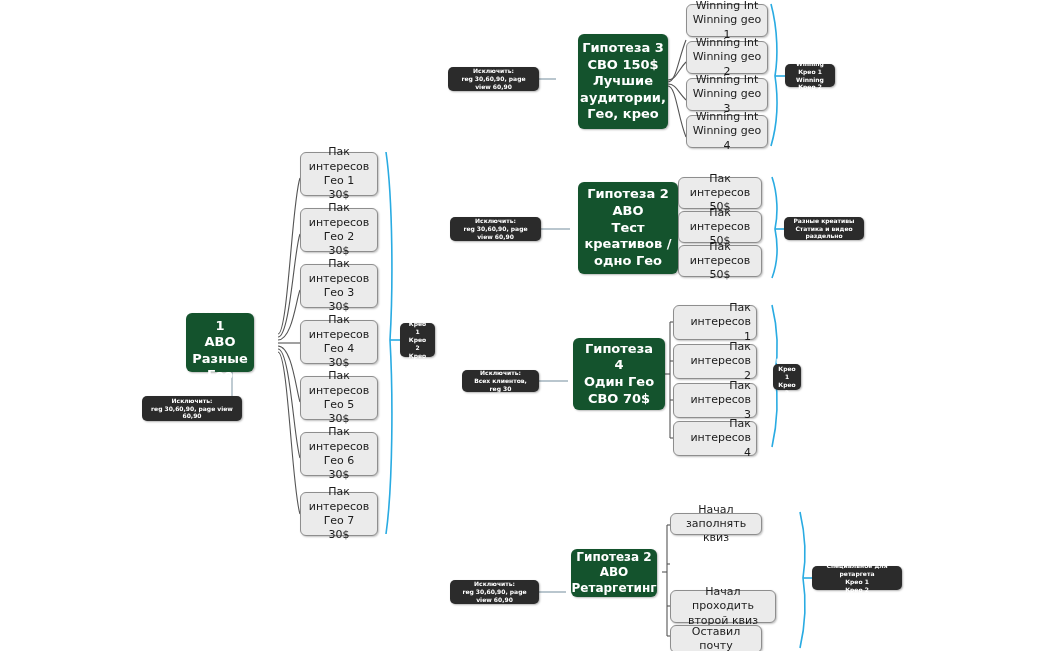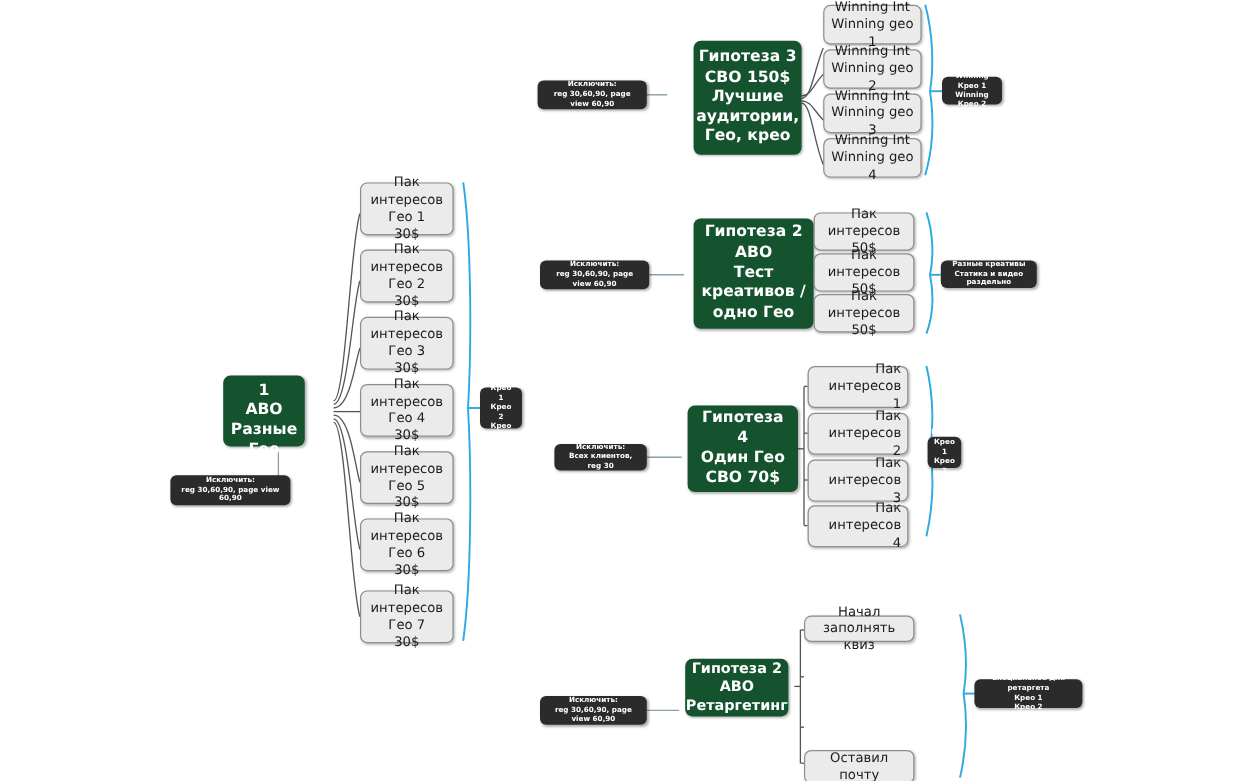--- a/index.html
+++ b/index.html
@@ -250,20 +250,22 @@
   <div class="node hyp t12 lines" style="left: 571px; top: 549px; width: 86px; height: 48px; white-space: pre-line;">Гипотеза 2
 ABO
 Ретаргетинг</div>
 
   <div class="node dark" style="left:450px;top:580px;width:89px;height:24px;flex-direction:column;">
     <span class="ttl t6">Исключить:</span>
     <span class="t6">reg 30,60,90, page view 60,90</span>
   </div>
 
   <div class="node grey t11 lines" style="left: 670px; top: 513px; width: 92px; height: 22px; white-space: pre-line;">Начал заполнять квиз</div>
+  <div class="node grey t11 lines" style="left: 670px; top: 590px; width: 106px; height: 33px; white-space: pre-line;">Начал проходить
+второй квиз</div>
   <div class="node grey t11 lines" style="left: 670px; top: 625px; width: 92px; height: 28px; white-space: pre-line;">Оставил почту</div>
 
   <div class="node dark" style="left:812px;top:566px;width:90px;height:24px;flex-direction:column;">
     <span class="ttl t6">Специальное для ретаргета</span>
     <span class="t6 lines" style="white-space: pre-line;">Крео 1
 Крео 2</span>
   </div>
 
 </div>
 

